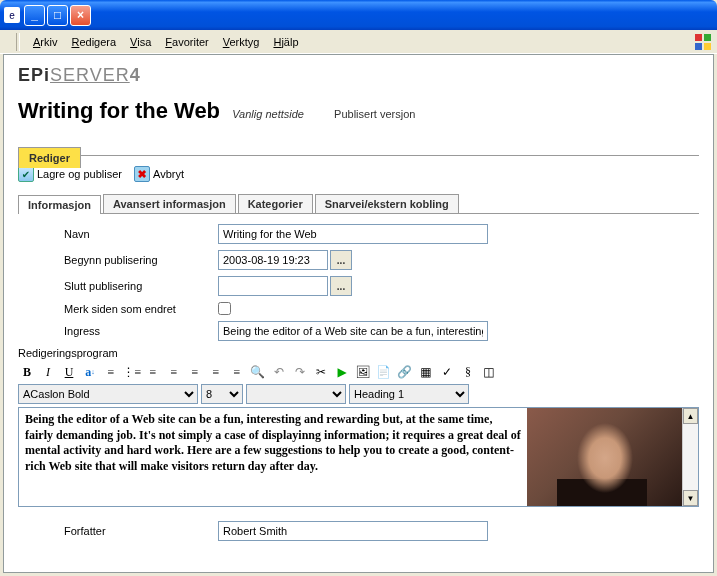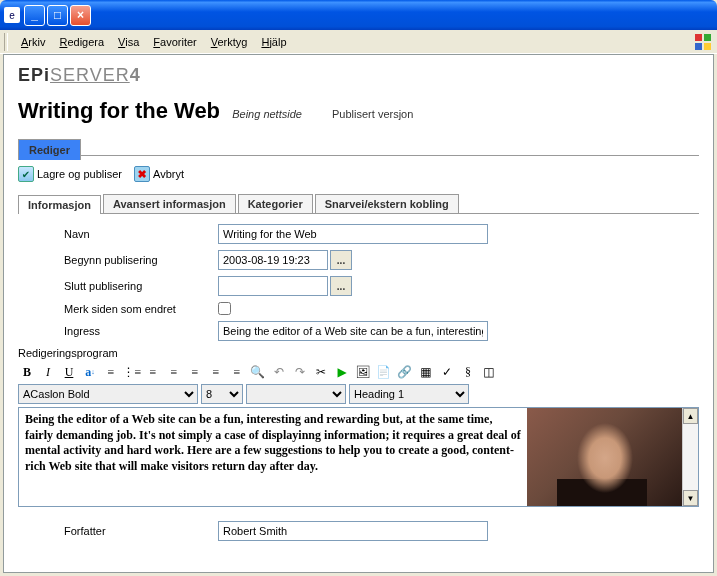--- a/index.html
+++ b/index.html
@@ -6,41 +6,41 @@
 body { font-family: Tahoma, Arial, sans-serif; font-size: 11px; background: #ece9d8; width: 717px; height: 576px; overflow: hidden; }
 
 
 .titlebar { background: linear-gradient(to bottom, #0058e6 0%, #3d91ff 8%, #0054e3 40%, #0050d8 88%, #003fc0 100%); height: 30px; display: flex; align-items: center; padding: 0 4px; border-top-left-radius: 6px; border-top-right-radius: 6px; }
 .titlebar .ie-icon { width: 16px; height: 16px; margin-right: 4px; background: #fff; border-radius: 2px; display: flex; align-items: center; justify-content: center; font-size: 10px; color: #005; }
 .titlebar .title { color: #fff; font-size: 12px; font-weight: bold; flex: 1; text-shadow: 1px 1px 1px rgba(0,0,0,.3); }
 .titlebar .winbtns { display: flex; gap: 2px; }
 .titlebar .winbtn { width: 21px; height: 21px; border-radius: 3px; border: 1px solid #fff; display: flex; align-items: center; justify-content: center; color: #fff; font-weight: bold; font-size: 12px; background: linear-gradient(to bottom, #3d91ff, #0054e3); cursor: pointer; }
 .titlebar .winbtn.close { background: linear-gradient(to bottom, #f5a090, #e64f2d); }
 
-.menubar { background: #ece9d8; height: 24px; display: flex; align-items: center; padding: 0 4px; font-size: 11px; border-bottom: 1px solid #fff; position: relative; }
+.menubar { background: #ece9d8; height: 24px; display: flex; align-items: center; padding: 0 16px; font-size: 11px; border-bottom: 1px solid #fff; position: relative; }
 .menubar .sep { width: 4px; height: 18px; border-left: 1px solid #aca899; border-right: 1px solid #fff; margin-right: 6px; }
 .menubar .menuitem { padding: 2px 7px; cursor: pointer; }
 .menubar .win-logo { position: absolute; right: 4px; top: 2px; width: 20px; height: 20px; }
 .win-logo svg { width: 20px; height: 20px; }
 
 .content-wrap { position: absolute; left: 3px; right: 3px; top: 54px; bottom: 3px; background: #fff; border: 1px solid #919b9c; overflow: hidden; }
 
 .inner { padding: 6px 14px; }
 
 .logo { font-family: Verdana, sans-serif; font-size: 18px; font-weight: bold; color: #333; letter-spacing: 1px; margin: 4px 0 12px; }
 .logo .light { font-weight: normal; color: #888; text-decoration: underline; }
 .logo .four { color: #888; }
 
 .page-heading { font-family: Verdana, sans-serif; font-size: 22px; font-weight: bold; color: #000; margin-bottom: 10px; }
 .page-heading .sub1 { font-size: 11px; font-weight: normal; font-style: italic; color: #333; margin-left: 6px; }
 .page-heading .sub2 { font-size: 11px; font-weight: normal; color: #333; margin-left: 4px; padding-left: 20px; }
 
 .tabstrip { display: flex; border-bottom: 1px solid #999; margin-bottom: 10px; }
 .tabstrip .tab { padding: 4px 10px; border: 1px solid #999; border-bottom: none; background: #efefef; margin-right: 2px; cursor: pointer; position: relative; font-weight: bold; color: #333; }
-.tabstrip .tab.active { background: #3b82f6; top: 5px; }
+.tabstrip .tab.active { background: #fde047; top: 13px; }
 
 .action-row { display: flex; gap: 12px; margin-bottom: 12px; align-items: center; }
 .action { display: flex; align-items: center; gap: 3px; cursor: pointer; color: #000; }
 .action .ic { width: 16px; height: 16px; display: flex; align-items: center; justify-content: center; border-radius: 2px; }
 .ic-save { background: linear-gradient(#c8e8ff,#8cc8f0); border: 1px solid #4a8; color: #064; font-size: 10px; }
 .ic-cancel { background: #9fd4f0; border: 1px solid #4a90c0; color: #d00; font-size: 11px; font-weight: bold; }
 
 .subtabs { display: flex; border-bottom: 1px solid #999; margin-bottom: 10px; }
 .subtabs .stab { padding: 3px 9px; border: 1px solid #999; border-bottom: none; background: #f4f4f4; margin-right: 2px; cursor: pointer; position: relative; font-weight: bold; color: #333; font-size: 11px; }
 .subtabs .stab.active { background: #fff; top: 1px; }
@@ -102,21 +102,21 @@
 
 <div class="content-wrap">
 <div class="inner">
 
   <div class="logo">
     <span>EPi</span><span class="light">SERVER</span><span class="four">4</span>
   </div>
 
   <div class="page-heading">
     <span>Writing for the Web</span>
-    <span class="sub1">Being nettside</span>
+    <span class="sub1">Vanlig nettside</span>
     <span class="sub2">Publisert versjon</span>
   </div>
 
   <div class="tabstrip">
     <div class="tab active">Rediger</div>
   </div>
 
   <div class="action-row">
     <div class="action">
       <span class="ic ic-save">✔</span>

